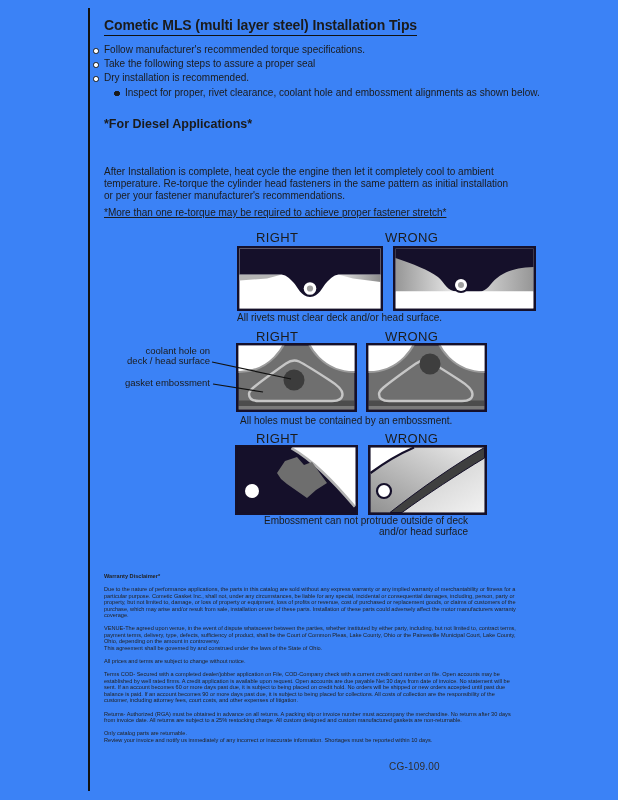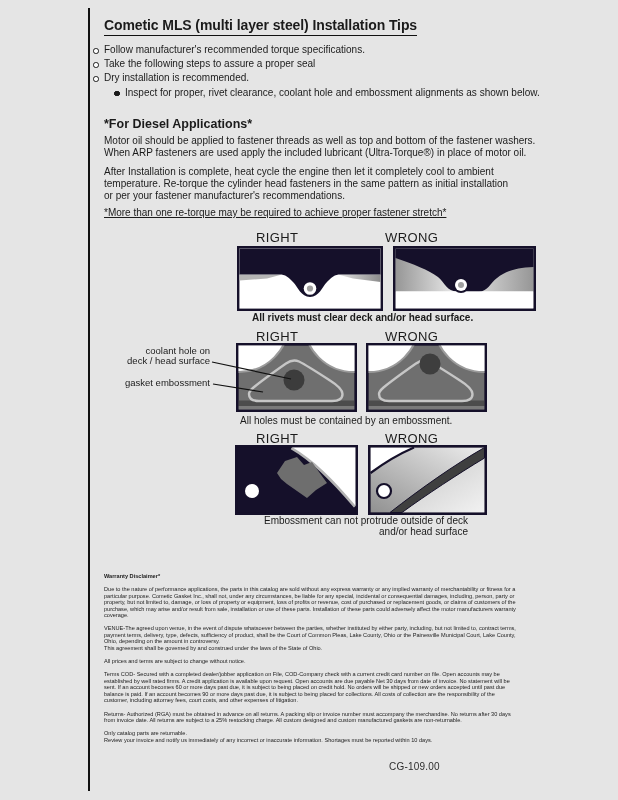--- a/index.html
+++ b/index.html
@@ -1,17 +1,17 @@
 <!DOCTYPE html>
 <html><head>
 <meta charset="utf-8">
 <style>
   html,body{margin:0;padding:0;background:#fff;}
   .page{
-    position:relative;width:618px;height:800px;background:#e5e5e5;overflow:hidden;
+    position:relative;width:618px;height:800px;background:#3b82f6;overflow:hidden;
     font-family:"Liberation Sans",sans-serif;color:#1b1b1b;
   }
   .abs{position:absolute;}
   .vrule{left:88px;top:8px;width:1.5px;height:783px;background:#111;}
   .title{
     left:104px;top:17px;font-size:14px;font-weight:bold;letter-spacing:-0.1px;
     border-bottom:1.6px solid #111;padding-bottom:2px;white-space:nowrap;
   }
   .bullets{left:92px;top:43px;}
   .b-row{position:relative;padding-left:12px;font-size:10px;line-height:14.2px;white-space:nowrap;}
@@ -63,24 +63,20 @@
       <span class="dot"></span>
     </div>
     <div class="b-row b-sub">
       <span class="dot"></span>
       <span>Inspect for proper, rivet clearance, coolant hole and embossment alignments as shown below.</span>
     </div>
   </div>
 
   <div class="abs diesel-h">*For Diesel Applications*</div>
 
-  <div class="abs para p1">
-    <div>Motor oil should be applied to fastener threads as well as top and bottom of the fastener washers.</div>
-    <div>When ARP fasteners are used apply the included lubricant (Ultra-Torque®) in place of motor oil.</div>
-  </div>
 
   <div class="abs para p2">
     <div>After Installation is complete, heat cycle the engine then let it completely cool to ambient</div>
     <div>temperature. Re-torque the cylinder head fasteners in the same pattern as initial installation</div>
     <div>or per your fastener manufacturer's recommendations.</div>
   </div>
 
   <div class="abs note">*More than one re-torque may be required to achieve proper fastener stretch*</div>
 
   <div class="abs dlabel" style="left:256px;top:230px;">RIGHT</div>
@@ -112,21 +108,21 @@
     <rect x="1.2" y="1.2" width="140.6" height="62.6" fill="#fff" stroke="#15102a" stroke-width="2.4"></rect>
     <rect x="2.5" y="2.5" width="138" height="43" fill="url(#g1w)"></rect>
     <path d="M2.5,2.5 H140.5 V21 C120,22 112,26 104,32 C97,37 95,45.5 86,45.5 L64,45.5 C54,45.5 52,37 45,31 C36,24 20,18 2.5,12 Z" fill="#15102a"></path>
     <rect x="2.5" y="45.5" width="138" height="17.2" fill="#fff"></rect>
     <circle cx="68" cy="39" r="8" fill="#15102a"></circle>
     <circle cx="68" cy="39" r="6" fill="#fff"></circle>
     <circle cx="68" cy="39" r="3" fill="#9f9f9f"></circle>
     <rect x="1.2" y="1.2" width="140.6" height="62.6" fill="none" stroke="#15102a" stroke-width="2.4"></rect>
   </svg>
 
-  <div class="abs caption" style="left:252px;top:312px;white-space:nowrap;font-weight:bold;">All rivets must clear deck and/or head surface.</div>
+  <div class="abs caption" style="left:237px;top:312px;white-space:nowrap;">All rivets must clear deck and/or head surface.</div>
 
   <div class="abs dlabel" style="left:256px;top:329px;">RIGHT</div>
   <div class="abs dlabel" style="left:385px;top:329px;">WRONG</div>
 
   <div class="abs callout" style="left:100px;top:345px;">coolant hole on</div>
   <div class="abs callout" style="left:100px;top:355px;">deck / head surface</div>
   <div class="abs callout" style="left:100px;top:377px;">gasket embossment</div>
 
   <svg class="abs" style="left:236px;top:343px;" width="121" height="69" viewBox="0 0 121 69">
     <rect x="1.2" y="1.2" width="118.6" height="66.6" fill="#6f6f6f" stroke="#15102a" stroke-width="2.4"></rect>

